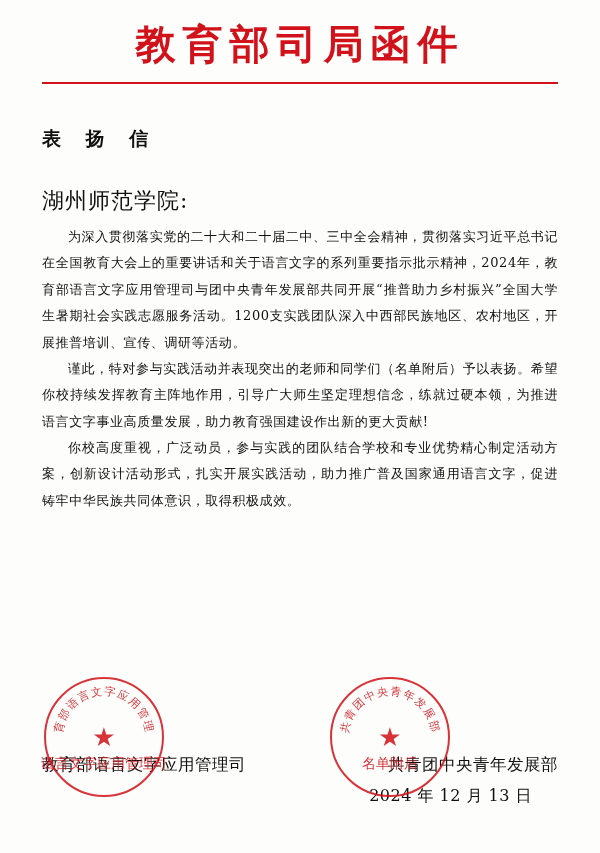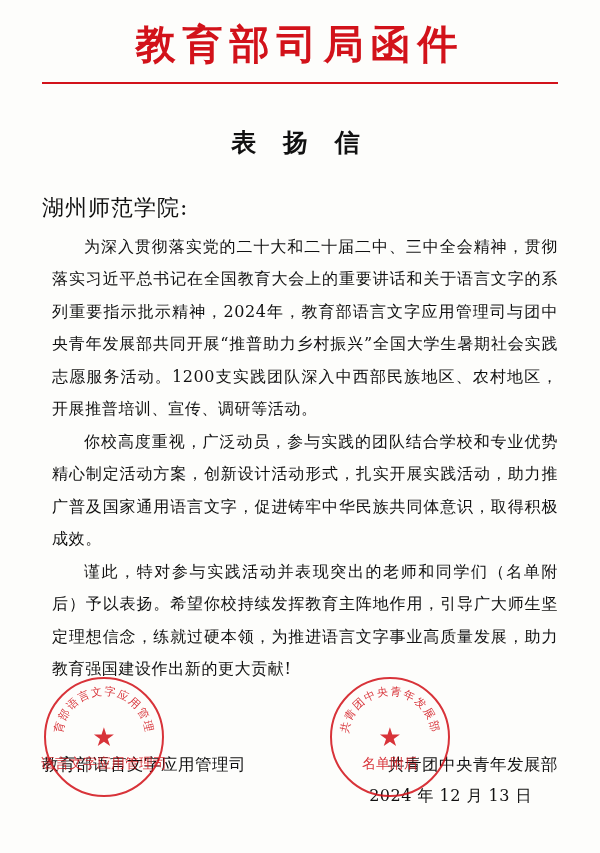--- a/index.html
+++ b/index.html
@@ -35,41 +35,39 @@
     white-space: nowrap;
     line-height: 1.1;
   }
   .rule {
     margin-top: 16px;
     height: 2px;
     background: #d2121a;
     width: 100%;
   }
   .doc-title {
-    text-align: center;
-    font-size: 25px;
+    font-size: 19px;
     font-weight: bold;
     letter-spacing: 9px;
     color: #111;
     margin-top: 42px;
   }
   .recipient {
     margin-top: 34px;
     font-size: 22px;
     color: #111;
     letter-spacing: 1px;
   }
   .body-text {
     margin-top: 8px;
-    font-size: 16px;
+    font-size: 13px;
     color: #111;
     line-height: 2.03;
     letter-spacing: 0.6px;
     text-align: justify;
-    margin-left: 10px;
   }
   .para {
     text-indent: 2em;
     margin: 0;
   }
   .signature-block {
     position: absolute;
     left: 42px;
     right: 42px;
     bottom: 46px;
@@ -140,22 +138,22 @@
     <div class="letterhead-title">教育部司局函件</div>
     <div class="rule"></div>
   </div>
 
   <div class="doc-title">表 扬 信</div>
 
   <div class="recipient">湖州师范学院:</div>
 
   <div class="body-text">
     <p class="para">为深入贯彻落实党的二十大和二十届二中、三中全会精神，贯彻落实习近平总书记在全国教育大会上的重要讲话和关于语言文字的系列重要指示批示精神，2024年，教育部语言文字应用管理司与团中央青年发展部共同开展“推普助力乡村振兴”全国大学生暑期社会实践志愿服务活动。1200支实践团队深入中西部民族地区、农村地区，开展推普培训、宣传、调研等活动。</p>
+    <p class="para">谨此，特对参与实践活动并表现突出的老师和同学们（名单附后）予以表扬。希望你校持续发挥教育主阵地作用，引导广大师生坚定理想信念，练就过硬本领，为推进语言文字事业高质量发展，助力教育强国建设作出新的更大贡献!</p>
     <p class="para">你校高度重视，广泛动员，参与实践的团队结合学校和专业优势精心制定活动方案，创新设计活动形式，扎实开展实践活动，助力推广普及国家通用语言文字，促进铸牢中华民族共同体意识，取得积极成效。</p>
-    <p class="para">谨此，特对参与实践活动并表现突出的老师和同学们（名单附后）予以表扬。希望你校持续发挥教育主阵地作用，引导广大师生坚定理想信念，练就过硬本领，为推进语言文字事业高质量发展，助力教育强国建设作出新的更大贡献!</p>
   </div>
 
   <div class="signature-block">
     <div class="sig-row">
       <span>教育部语言文字应用管理司</span>
       <span>共青团中央青年发展部</span>
     </div>
     <div class="sig-date">2024 年 12 月 13 日</div>
   </div>
 

